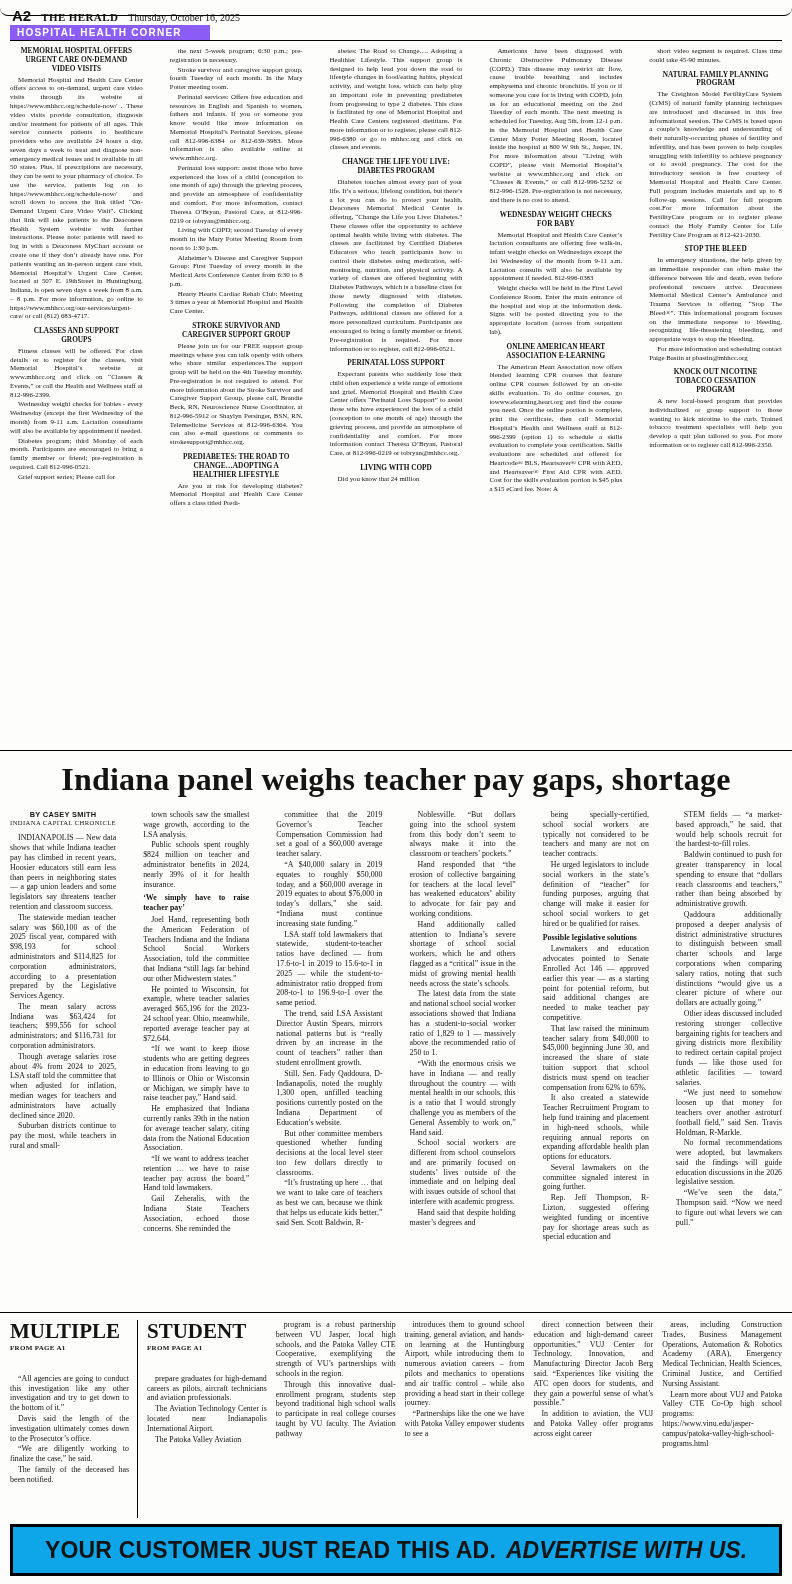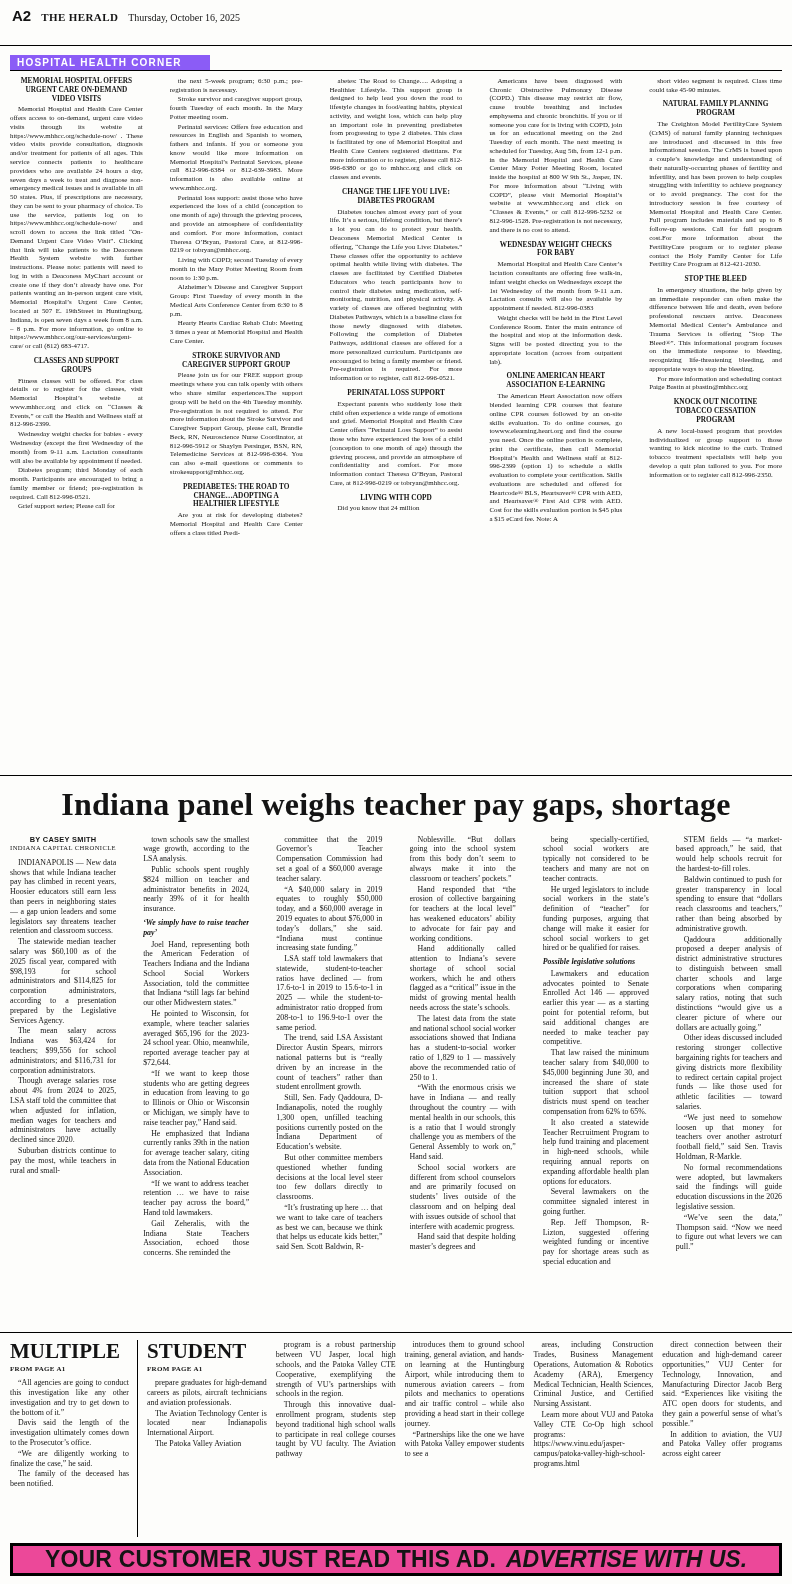--- a/index.html
+++ b/index.html
@@ -3,62 +3,62 @@
 <meta charset="utf-8">
 <style>
   * { margin:0; padding:0; box-sizing:border-box; }
   html,body { width:792px; height:1584px; }
   body {
     background:#fdfdfb; color:#141414;
     font-family:"Liberation Serif", serif;
     display:flex; flex-direction:column; overflow:hidden;
   }
   
-  .pagehead { height:46px; padding:7px 12px 2px; border-bottom:1.5px solid #000;
-    display:flex; align-items:baseline; gap:10px; }
+  .pagehead { height:16px; padding:7px 12px 2px; border-bottom:1.5px solid #000;
+    display:flex; align-items:baseline; gap:10px;border-radius:9px; }
   .pagenum { font-size:15px; font-weight:bold; font-family:"Liberation Sans", sans-serif; }
   .masthead { font-size:11px; font-weight:bold; letter-spacing:.4px; }
   .pagedate { font-size:10px; }
 
   
   .health { height:712px; overflow:hidden; padding:6px 10px 0; }
   .bar-row { border-bottom:1px solid #000; }
   .health-titlebar { display:inline-block; background:#8b5cf6; color:#fff;
     font-family:"Liberation Sans", sans-serif; font-weight:bold; font-size:10px;
     letter-spacing:1.2px; padding:2px 28px 2px 7px; vertical-align:bottom; }
   .cols { display:flex; gap:27px; }
   .health-cols { padding-top:6px; }
   .hcol { flex:1 1 0; font-size:6.9px; line-height:1.27; text-align:justify; overflow:hidden; }
   .col-head { font-weight:bold; text-align:center; font-size:7.3px; line-height:1.22; margin:6px 8px 2px; }
   .hcol > div:first-child.col-head, .acol .blocks > div:first-child.col-head { margin-top:0; }
   .col-para { text-indent:8px; margin-bottom:1px; }
-  .col-sub { font-weight:bold; margin:4px 0 2px;font-style:italic; }
+  .col-sub { font-weight:bold; margin:4px 0 2px; }
 
   
   .article { height:562px; overflow:hidden; border-top:1.5px solid #000; padding:8px 10px 0;margin-top:22px; }
   .headline { font-size:32px; font-weight:bold; text-align:center; letter-spacing:.2px;
     margin:2px 0 12px; }
   .acol { flex:1 1 0; font-size:7.9px; line-height:1.24; text-align:justify; overflow:hidden; }
   .byline-block { text-align:center; margin-bottom:6px; }
   .byline { font-weight:bold; font-size:7.4px; font-family:"Liberation Sans", sans-serif; letter-spacing:.3px; }
   .credit { font-size:6.6px; letter-spacing:.4px; }
 
   
   .jumps { height:206px; overflow:hidden; border-top:1.5px solid #000; padding:7px 10px 0;
     display:flex; gap:9px; }
   .jump-left { flex:0 0 128px; border-right:1px solid #000; padding-right:8px;
     font-size:7.9px; line-height:1.24; text-align:justify; overflow:hidden; }
   .jump-right { flex:1; display:flex; gap:9px; overflow:hidden; }
   .jcol { flex:1 1 0; font-size:7.9px; line-height:1.24; text-align:justify; overflow:hidden; }
   .jump-head { font-size:21px; font-weight:bold; line-height:1.05; margin-bottom:2px; }
-  .fromline { font-size:7px; font-weight:bold; letter-spacing:.3px; margin-bottom:5px; }
+  .fromline { font-size:7px; font-weight:bold; letter-spacing:.3px; margin-bottom:21px; }
 
   
   .adwrap { flex:1; padding:6px 10px 8px; }
-  .adbox { height:100%; border:3px solid #000; background:#ec4899;
+  .adbox { height:100%; border:3px solid #000; background:#0ea5e9;
     display:flex; align-items:center; justify-content:center; gap:10px;
     font-family:"Liberation Sans", sans-serif; white-space:nowrap;text-align:center; }
   .ad-regular { font-size:23px; font-weight:bold; letter-spacing:.2px; }
   .ad-emph { font-size:23px; font-weight:800; font-style:italic; }
 </style>
 </head>
 <body>
 
 <header class="pagehead">
   <span class="pagenum">A2</span>
@@ -158,21 +158,21 @@
         <div class="col-para">Still, Sen. Fady Qaddoura, D-Indianapolis, noted the roughly 1,300 open, unfilled teaching positions currently posted on the Indiana Department of Education’s website.</div>
         <div class="col-para">But other committee members questioned whether funding decisions at the local level steer too few dollars directly to classrooms.</div>
         <div class="col-para">“It’s frustrating up here … that we want to take care of teachers as best we can, because we think that helps us educate kids better,” said Sen. Scott Baldwin, R-</div>
       </div>
     <div class="acol">
         <div class="col-para">Noblesville. “But dollars going into the school system from this body don’t seem to always make it into the classroom or teachers’ pockets.”</div>
         <div class="col-para">Hand responded that “the erosion of collective bargaining for teachers at the local level” has weakened educators’ ability to advocate for fair pay and working conditions.</div>
         <div class="col-para">Hand additionally called attention to Indiana’s severe shortage of school social workers, which he and others flagged as a “critical” issue in the midst of growing mental health needs across the state’s schools.</div>
         <div class="col-para">The latest data from the state and national school social worker associations showed that Indiana has a student-to-social worker ratio of 1,829 to 1 — massively above the recommended ratio of 250 to 1.</div>
         <div class="col-para">“With the enormous crisis we have in Indiana — and really throughout the country — with mental health in our schools, this is a ratio that I would strongly challenge you as members of the General Assembly to work on,” Hand said.</div>
-        <div class="col-para">School social workers are different from school counselors and are primarily focused on students’ lives outside of the classroom and on helping deal with issues outside of school that interfere with academic progress.</div>
+        <div class="col-para">School social workers are different from school counselors and are primarily focused on students’ lives outside of the immediate and on helping deal with issues outside of school that interfere with academic progress.</div>
         <div class="col-para">Hand said that despite holding master’s degrees and</div>
       </div>
     <div class="acol">
         <div class="col-para">being specially-certified, school social workers are typically not considered to be teachers and many are not on teacher contracts.</div>
         <div class="col-para">He urged legislators to include social workers in the state’s definition of “teacher” for funding purposes, arguing that change will make it easier for school social workers to get hired or be qualified for raises.</div>
         <div class="col-sub">Possible legislative solutions</div>
         <div class="col-para">Lawmakers and education advocates pointed to Senate Enrolled Act 146 — approved earlier this year — as a starting point for potential reform, but said additional changes are needed to make teacher pay competitive.</div>
         <div class="col-para">That law raised the minimum teacher salary from $40,000 to $45,000 beginning June 30, and increased the share of state tuition support that school districts must spend on teacher compensation from 62% to 65%.</div>
         <div class="col-para">It also created a statewide Teacher Recruitment Program to help fund training and placement in high-need schools, while requiring annual reports on expanding affordable health plan options for educators.</div>
         <div class="col-para">Several lawmakers on the committee signaled interest in going further.</div>
@@ -213,26 +213,26 @@
     </div>
     <div class="jcol">
         <div class="col-para">program is a robust partnership between VU Jasper, local high schools, and the Patoka Valley CTE Cooperative, exemplifying the strength of VU’s partnerships with schools in the region.</div>
         <div class="col-para">Through this innovative dual-enrollment program, students step beyond traditional high school walls to participate in real college courses taught by VU faculty. The Aviation pathway</div>
       </div>
     <div class="jcol">
         <div class="col-para">introduces them to ground school training, general aviation, and hands-on learning at the Huntingburg Airport, while introducing them to numerous aviation careers – from pilots and mechanics to operations and air traffic control – while also providing a head start in their college journey.</div>
         <div class="col-para">“Partnerships like the one we have with Patoka Valley empower students to see a</div>
       </div>
     <div class="jcol">
+        <div class="col-para">direct connection between their education and high-demand career opportunities,” VUJ Center for Technology, Innovation, and Manufacturing Director Jacob Berg said. “Experiences like visiting the ATC open doors for students, and they gain a powerful sense of what’s possible.”</div>
+        <div class="col-para">In addition to aviation, the VUJ and Patoka Valley offer programs across eight career</div>
+      </div>
+    <div class="jcol">
         <div class="col-para">areas, including Construction Trades, Business Management Operations, Automation &amp; Robotics Academy (ARA), Emergency Medical Technician, Health Sciences, Criminal Justice, and Certified Nursing Assistant.</div>
         <div class="col-para">Learn more about VUJ and Patoka Valley CTE Co-Op high school programs: https://www.vinu.edu/jasper-campus/patoka-valley-high-school-programs.html</div>
-      </div>
-    <div class="jcol">
-        <div class="col-para">direct connection between their education and high-demand career opportunities,” VUJ Center for Technology, Innovation, and Manufacturing Director Jacob Berg said. “Experiences like visiting the ATC open doors for students, and they gain a powerful sense of what’s possible.”</div>
-        <div class="col-para">In addition to aviation, the VUJ and Patoka Valley offer programs across eight career</div>
       </div>
   </div>
 </section>
 
 <div class="adwrap">
   <div class="adbox">
     <span class="ad-regular">YOUR CUSTOMER JUST READ THIS AD.</span>
     <span class="ad-emph">ADVERTISE WITH US.</span>
   </div>
 </div>

